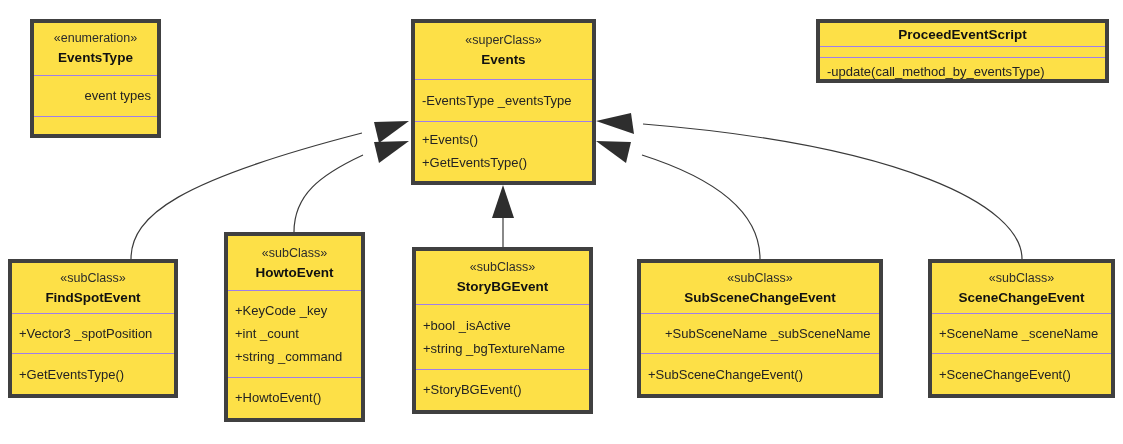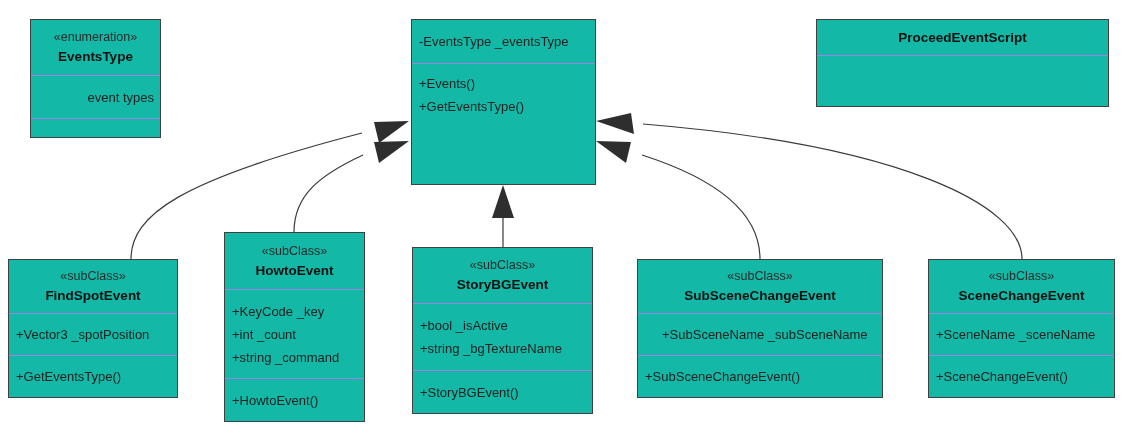--- a/index.html
+++ b/index.html
@@ -21,22 +21,22 @@
     position: absolute;
     left: 0;
     top: 0;
     width: 1123px;
     height: 444px;
     pointer-events: none;
   }
   .uml-class {
     position: absolute;
     box-sizing: border-box;
-    background: #14b8a6;
-    border: 1px solid #404040;
+    background: #fde047;
+    border: 4px solid #404040;
     display: flex;
     flex-direction: column;
     color: #222222;
   }
   .compartment {
     box-sizing: border-box;
     display: flex;
     flex-direction: column;
     justify-content: center;
     border-bottom: 1px solid #9f7fe8;
@@ -105,34 +105,41 @@
       <div class="stereotype">«enumeration»</div>
       <div class="cname">EventsType</div>
     </div>
     <div class="compartment c-body" style="height:43px;align-items:flex-end;">
       <div class="member">event types</div>
     </div>
     <div class="compartment c-body c-empty" style="height:18px;"></div>
   </div>
 
   <div class="uml-class" style="left:411px; top:19px; width:185px; height:166px;">
+    <div class="compartment c-head" style="height:60px;">
+      <div class="stereotype">«superClass»</div>
+      <div class="cname">Events</div>
+    </div>
     <div class="compartment c-body" style="height:44px;">
       <div class="member">-EventsType _eventsType</div>
     </div>
     <div class="compartment c-body" style="height:62px;">
       <div class="member">+Events()</div>
       <div class="member">+GetEventsType()</div>
     </div>
   </div>
 
-  <div class="uml-class" style="left:816px; top:19px; width:293px; height:88px;">
+  <div class="uml-class" style="left:816px; top:19px; width:293px; height:64px;">
     <div class="compartment c-head" style="height:36px;">
       <div class="cname">ProceedEventScript</div>
     </div>
     <div class="compartment c-body c-empty" style="height:16px;"></div>
+    <div class="compartment c-body" style="height:34px;">
+      <div class="member">-update(call_method_by_eventsType)</div>
+    </div>
   </div>
 
   <div class="uml-class" style="left:8px; top:259px; width:170px; height:139px;">
     <div class="compartment c-head" style="height:55px;">
       <div class="stereotype">«subClass»</div>
       <div class="cname">FindSpotEvent</div>
     </div>
     <div class="compartment c-body" style="height:42px;">
       <div class="member">+Vector3 _spotPosition</div>
     </div>

